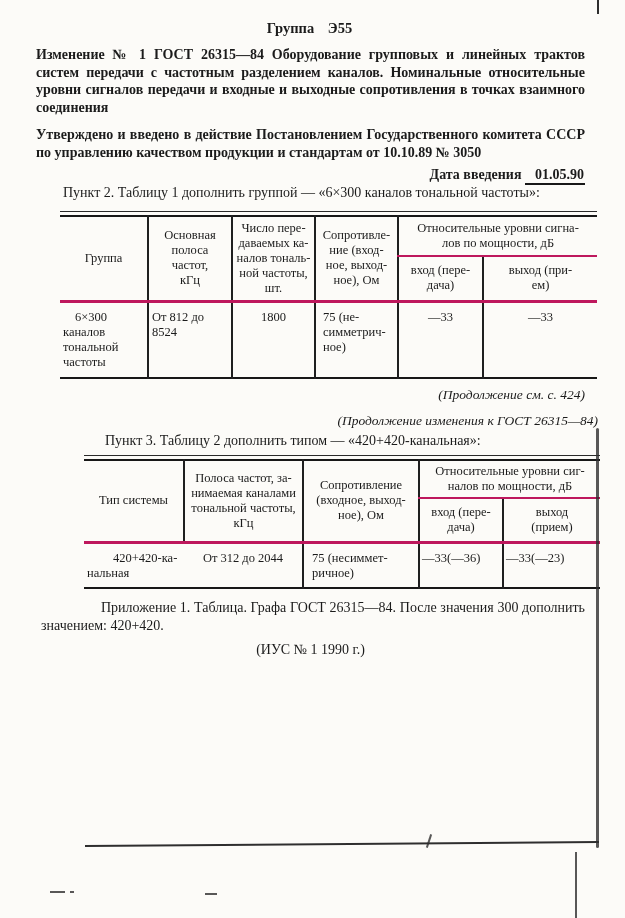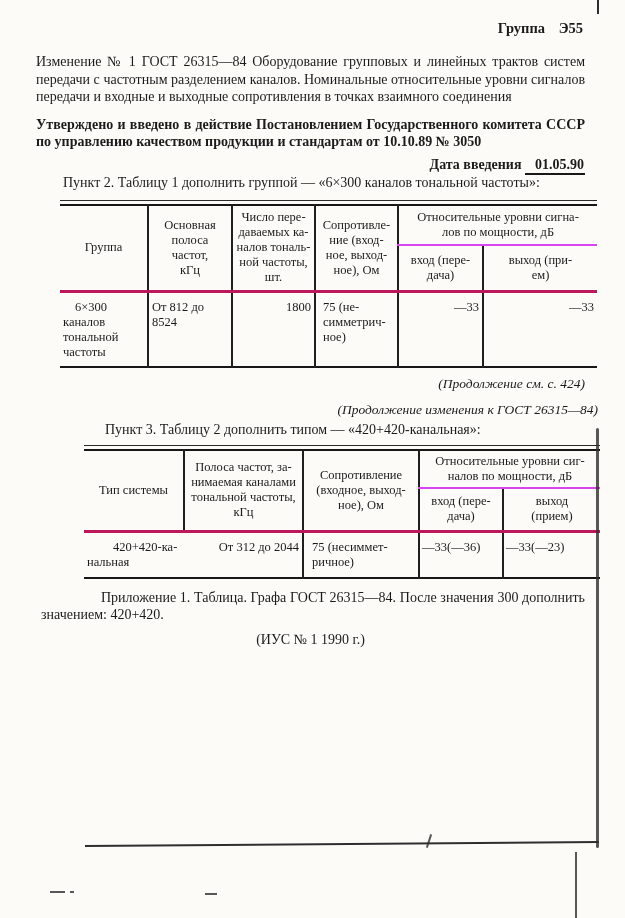--- a/index.html
+++ b/index.html
@@ -6,30 +6,30 @@
   .page{
     position:relative;
     width:625px;height:918px;
     background:#fcfbf8;
     overflow:hidden;
     font-family:"Liberation Serif","DejaVu Serif",serif;
     color:#1b1b1b;
   }
   .content{position:absolute;left:36px;top:20px;width:549px;}
   .group-line{
-    text-align:right;font-weight:bold;font-size:14.5px;
+    text-align:center;font-weight:bold;font-size:14.5px;
     word-spacing:10px;margin:0 2px 0 0;
   }
   p{margin:0;}
   .para{
     font-size:14px;line-height:17.5px;
     text-align:justify;text-align-last:left;
   }
   .b{font-weight:bold;}
-  .p-title{margin-top:16px;font-weight:normal;}
+  .p-title{margin-top:9px;font-weight:bold;}
   .p-approved{margin-top:10px;font-weight:bold;}
   .p-date{margin-top:6px;text-align:right;font-weight:bold;font-size:14px;}
   .date-val{border-bottom:2px solid #181818;padding:0 1px 1px 10px;margin-top:40px;}
   .p-indent{text-indent:27px;}
   .p-naming{margin-top:7px;}
   .p-point2{margin-top:1px;}
   .p-point3{margin-top:3px;text-indent:69px;}
   .p-appendix{margin-top:10px;margin-left:5px;text-indent:60px;}
   .p-ius{margin-top:7px;text-align:center;text-align-last:center;}
   .cont-note{
@@ -45,23 +45,23 @@
     border-collapse:collapse;table-layout:fixed;
     border-top:2px solid #171717;border-bottom:2px solid #171717;
     font-size:12.5px;line-height:15px;
   }
   .gtable td{
     white-space:pre-line;vertical-align:middle;
     padding:3px 3px;font-weight:normal;
   }
   .hc{text-align:center;}
   .vl{border-left:2px solid #1f1f1f;}
-  .split{border-bottom:2px solid #d946ef;}
+  .split{border-bottom:2px solid #be185d;}
   tr.brow td{border-top:3px solid #be185d;vertical-align:top;padding-top:7px;}
-  .tc{text-align:right;}
+  .tc{text-align:center;}
   .tl{text-align:left;}
   .ind12{text-indent:12px;}
   .ind26{text-indent:26px;}
 
   .artifact{position:absolute;background:#2e2e2e;}
   .soft{opacity:.8;}
 </style>
 </head>
 <body>
 

